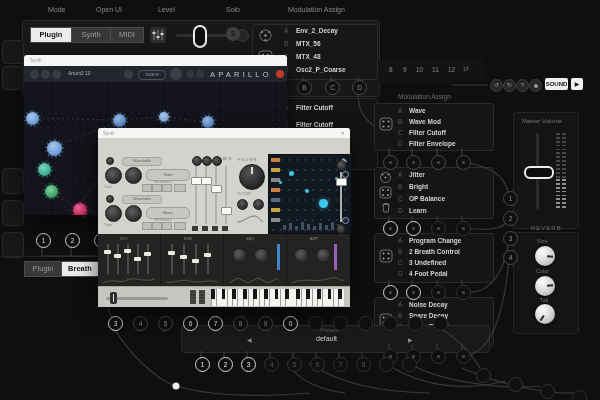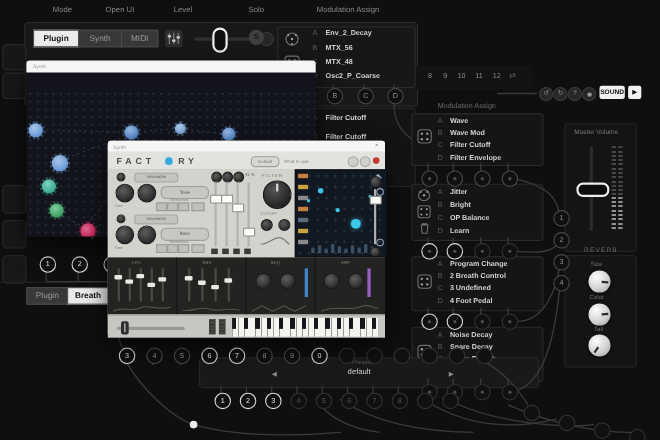--- a/index.html
+++ b/index.html
@@ -359,20 +359,33 @@
       <path d="M287,363 C298,380 320,390 345,393"></path>
       <path d="M462,368 C500,385 545,394 575,393"></path>
     </g>
     <circle cx="176" cy="386" r="3.5" fill="#ededed"></circle>
   </svg>
 
   <div class="win" style="left:24px;top:55px;width:263px;height:160px;z-index:4;background:#13141b">
     <div class="abs" style="left:0;top:0;width:263px;height:11px;background:#f5f5f5;border-radius:3px 3px 0 0">
       <div class="abs" style="left:6px;top:3px;font-size:4.5px;color:#999">Synth</div>
     </div>
+    <div class="abs" style="left:0;top:11px;width:263px;height:16px;background:#23252c">
+      <div class="abs" style="left:6px;top:3.5px;width:9px;height:9px;border-radius:50%;background:#383b43"></div>
+      <div class="abs" style="left:17px;top:3.5px;width:9px;height:9px;border-radius:50%;background:#383b43"></div>
+      <div class="abs" style="left:28px;top:3.5px;width:9px;height:9px;border-radius:50%;background:#383b43"></div>
+      <div class="abs" style="left:44px;top:5px;font-size:4.8px;color:#b0b3ba">Arturn2 10</div>
+      <div class="abs" style="left:100px;top:3.5px;width:9px;height:9px;border-radius:50%;background:#383b43"></div>
+      <div class="abs" style="left:114px;top:4px;width:26px;height:8px;border:1px solid #4c505a;border-radius:4px;font-size:4px;color:#9aa0aa;text-align:center;line-height:8px">SIZE M</div>
+      <div class="abs" style="left:146px;top:2px;width:12px;height:12px;border-radius:50%;background:#3a3e48"></div>
+      <div class="abs" style="left:162px;top:4px;width:8px;height:8px;border-radius:50%;background:#33363e"></div>
+      <div class="abs" style="left:172px;top:4px;width:8px;height:8px;border-radius:50%;background:#33363e"></div>
+      <div class="abs" style="left:186px;top:3.5px;font-size:7.5px;color:#c2c6d0;letter-spacing:3.2px">APARILLO</div>
+      <div class="abs" style="left:252px;top:4px;width:8px;height:8px;border-radius:50%;background:#c0392b"></div>
+    </div>
     <div class="abs" style="left:0;top:27px;width:263px;height:133px;background:#13141b;background-image:radial-gradient(circle,#262935 0.7px,transparent 0.8px);background-size:7px 7px;overflow:hidden">
       <svg width="263" height="133" style="position:absolute;left:0;top:0">
         <g stroke="#3c3e4a" stroke-width="0.8" stroke-dasharray="2,3" fill="none">
           <line x1="8" y1="36" x2="92" y2="38"></line>
             <line x1="92" y1="38" x2="140" y2="35"></line>
           <line x1="140" y1="35" x2="182" y2="40"></line>
             <line x1="95" y1="40" x2="30" y2="64"></line>
           <line x1="30" y1="64" x2="20" y2="86"></line>
             <line x1="95" y1="42" x2="92" y2="72"></line>
           <line x1="218" y1="56" x2="150" y2="90"></line>
@@ -394,30 +407,20 @@
       <div class="part" style="left:240px;top:53px;width:13px;height:13px;background:radial-gradient(circle at 40% 35%,#eda766,#d4772e 60%,#97501a);outline:2px dotted #d4772e66"></div>
       <div class="abs" style="left:186px;top:122px;width:6px;height:9px;background:#ededed;border-radius:2px"></div>
 
     </div>
   </div>
 
   <div class="win" style="left:98px;top:128px;width:252px;height:178px;z-index:5;background:#d3d3ce">
     <div class="abs" style="left:0;top:0;width:252px;height:10px;background:#f6f6f6;border-radius:3px 3px 0 0">
       <div class="abs" style="left:5px;top:2.5px;font-size:4.5px;color:#999">Synth</div>
       <div class="abs" style="left:243px;top:1.5px;font-size:5.5px;color:#777">×</div>
-    </div>
-    <div class="abs" style="left:0;top:10px;width:252px;height:16px;background:#e2e2de;border-bottom:1px solid #b8b8b2">
-      <div class="abs" style="left:8px;top:4px;font-size:8px;font-weight:600;color:#4a4d52;letter-spacing:3.5px">FACT</div>
-      <div class="abs" style="left:52px;top:4.5px;width:7px;height:7px;border-radius:50%;background:#35a8e0"></div>
-      <div class="abs" style="left:64px;top:4px;font-size:8px;font-weight:600;color:#4a4d52;letter-spacing:3.5px">RY</div>
-      <div class="abs" style="left:130px;top:4px;width:24px;height:8px;border:1px solid #a0a09a;border-radius:4px;background:#d8d8d2;font-size:4px;color:#777;text-align:center;line-height:8px">Default</div>
-      <div class="abs" style="left:160px;top:5.5px;font-size:4.2px;color:#85878a">What to ape</div>
-      <div class="abs" style="left:218px;top:4px;width:8px;height:8px;border-radius:50%;border:1px solid #aaa;background:#d0d0ca"></div>
-      <div class="abs" style="left:229px;top:4px;width:8px;height:8px;border-radius:50%;border:1px solid #aaa;background:#d0d0ca"></div>
-      <div class="abs" style="left:241px;top:5px;width:6px;height:6px;border-radius:50%;background:#c23b2e"></div>
     </div>
 
     <div class="abs" style="left:0;top:26px;width:252px;height:80px;background:#d3d3ce">
 
       <div class="dknob" style="left:8px;top:3px;width:6px;height:6px"></div>
       <div class="abs" style="left:24px;top:3px;width:38px;height:7px;background:#c4c4bf;border:1px solid #a8a8a3;border-radius:3px;font-size:3.8px;color:#66665f;text-align:center;line-height:7px">Wavetable</div>
       <div class="dknob" style="left:7px;top:13px;width:15px;height:15px"></div>
       <div class="dknob" style="left:27px;top:13px;width:15px;height:15px"></div>
       <div class="abs" style="left:48px;top:15px;width:42px;height:10px;background:#c8c8c3;border:1px solid #9f9f9a;border-radius:5px;font-size:4.2px;color:#55554f;text-align:center;line-height:10px">Tone</div>
       <div class="abs" style="left:56px;top:26px;font-size:3.6px;color:#84847e">Harmonics</div>

